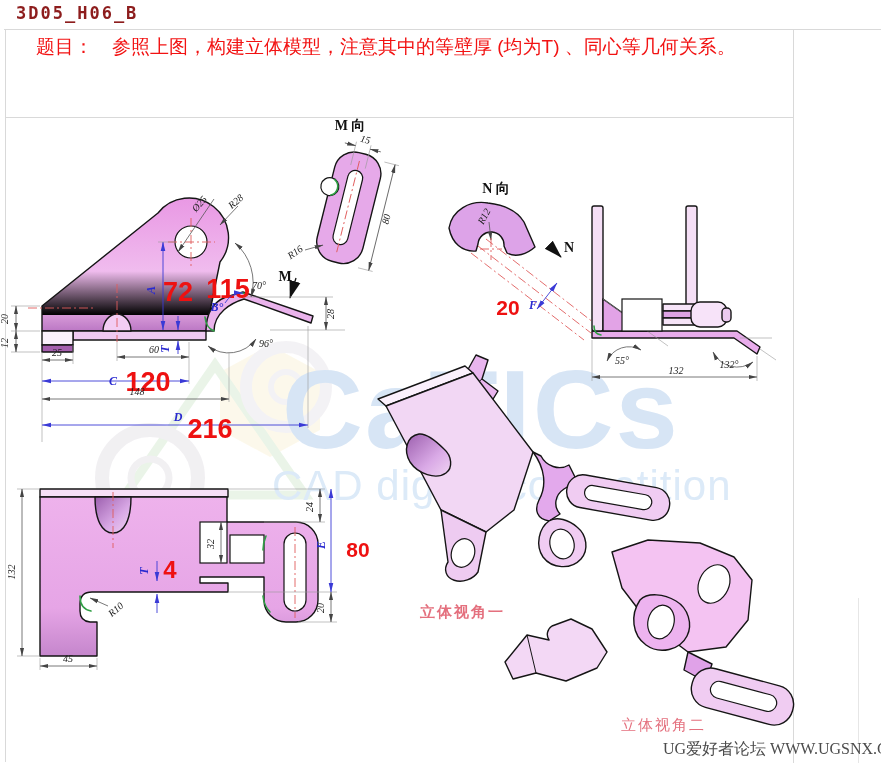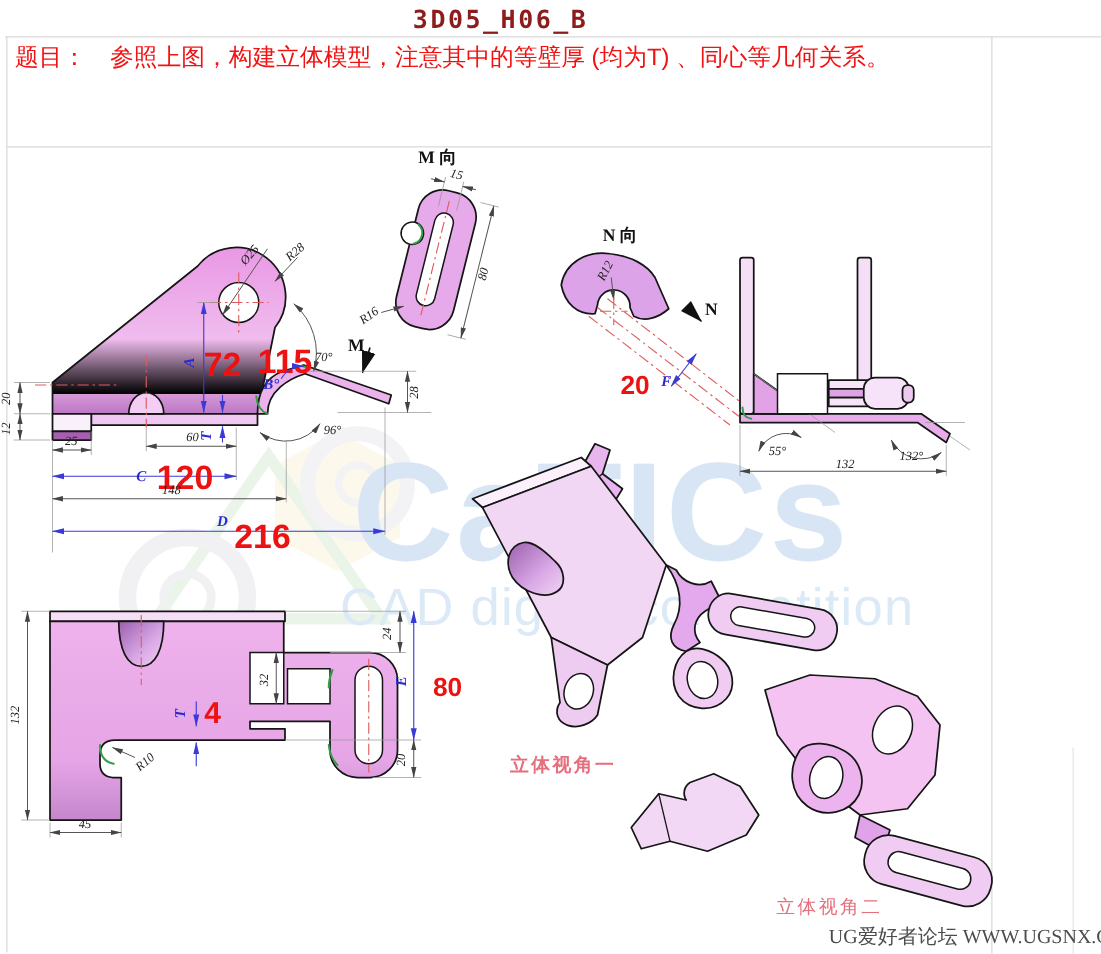--- a/index.html
+++ b/index.html
@@ -1,33 +1,33 @@
 <!DOCTYPE html>
 <html><head>
 <meta charset="utf-8">
 <style>
   html,body{margin:0;padding:0;}
   body{width:881px;height:763px;position:relative;overflow:hidden;background:#ffffff;
        font-family:"Liberation Sans",sans-serif;}
   .hline,.vline{position:absolute;background:#d9d9d9;}
-  #doc-title{position:absolute;top:3px;left:3px;width:795px;text-align:center;
-    font-family:"DejaVu Sans Mono",monospace;font-weight:bold;font-size:20px;
+  #doc-title{position:absolute;top:3px;left:16px;width:795px;text-align:left;
+    font-family:"DejaVu Sans Mono",monospace;font-weight:bold;font-size:17px;
     letter-spacing:2px;color:#8d1d1d;z-index:3;}
   #problem-block{position:absolute;top:34px;left:12px;width:869px;z-index:3;
     color:#f21212;font-size:19px;line-height:25.5px;white-space:nowrap;}
-  #problem-block .plabel{display:inline-block;width:76px;}
+  #problem-block .plabel{display:inline-block;width:76px;margin-left:24px;}
   #problem-block .gap{display:inline-block;width:16px;}
   #problem-block .gap-s{display:inline-block;width:8px;}
   
   #wm-brand{position:absolute;left:282px;top:345px;z-index:0;
     font-weight:bold;font-size:112px;color:#d7e5f5;letter-spacing:2px;}
   #wm-tag{position:absolute;left:272px;top:462px;z-index:0;
     font-size:42px;color:#dceaf8;letter-spacing:1px;}
   #wm-logo{position:absolute;left:55px;top:330px;z-index:0;opacity:.55;}
-  #iso1-label{position:absolute;left:408px;top:603px;z-index:2;
+  #iso1-label{position:absolute;left:420px;top:603px;z-index:2;
     font-weight:bold;font-size:15px;color:#e4707e;letter-spacing:2px;}
   #iso2-label{position:absolute;left:621px;top:716px;z-index:2;
     font-weight:normal;font-size:15px;color:#e4707e;letter-spacing:2px;}
   #site-mark{position:absolute;left:663px;top:739px;z-index:2;
     font-family:"Liberation Serif",serif;font-size:16px;color:#4c4c4c;white-space:nowrap;}
   #cad{position:absolute;left:0;top:0;z-index:1;}
   
   .pp{stroke:#151515;stroke-width:1.4;stroke-linejoin:round;}
   .hw{fill:#ffffff;stroke:#151515;stroke-width:1.2;}
   .dl{stroke:#555;stroke-width:0.8;fill:none;}

